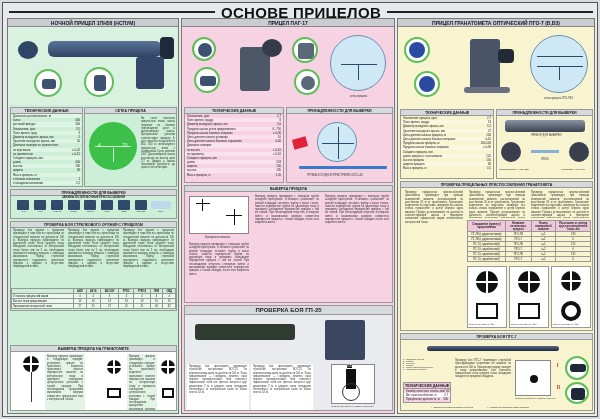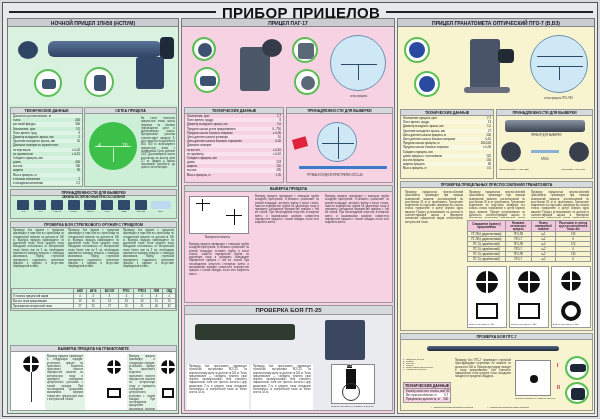--- a/index.html
+++ b/index.html
@@ -31,21 +31,21 @@
 .rect{position:absolute;border:2px solid #111;background:#fff}
 .acc{position:absolute;width:12px;height:10px;background:#2f4a6a;border-radius:1px}
 </style>
 </head>
 <body>
 
 <div class="poster">
 
   <div class="main-title">
     <div class="line"></div>
-    <h1>ПРИБОР ПРИЦЕЛОВ</h1>
+    <h1>ОСНОВЕ ПРИЦЕЛОВ</h1>
     <div class="line"></div>
   </div>
 
   <div class="col green" style="left:4px;top:15px;width:172px;height:396px;">
     <div class="head">НОЧНОЙ ПРИЦЕЛ 1ПН58 (НСПУМ)</div>
 
     <div style="position:relative;height:78px;background:#d9f2e0;">
       <div class="device" style="left:40px;top:14px;width:115px;height:16px;border-radius:6px 8px 8px 6px;background:linear-gradient(#5a7396,#2f4566);"></div>
       <div class="device" style="left:152px;top:10px;width:14px;height:22px;border-radius:4px;background:#1e2a3a;"></div>
       <div class="device" style="left:128px;top:30px;width:28px;height:32px;background:#34496a;"></div>

